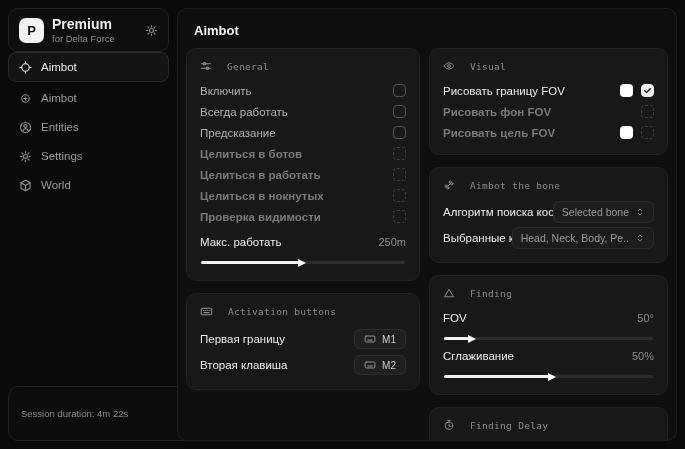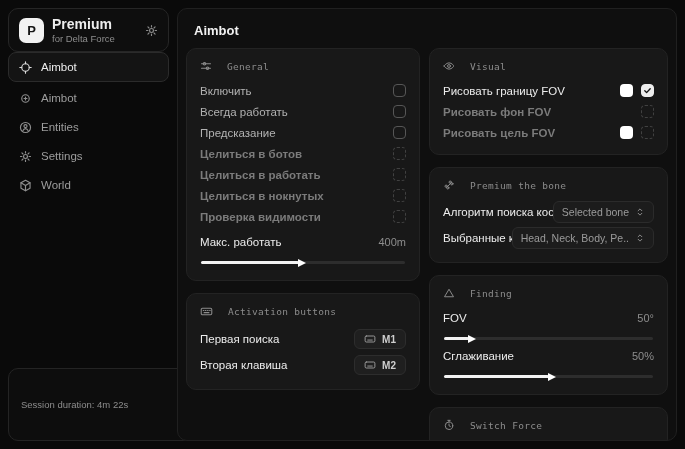--- a/index.html
+++ b/index.html
@@ -24,21 +24,21 @@
 
   .cat { font-size:9.5px; color:#6e6e6e; margin:15px 0 7px 7px; }
   .nav-item { display:flex; align-items:center; gap:9px; height:28px; padding:0 10px;
               border-radius:8px; font-size:11.5px; color:#9d9d9d; margin-bottom:1px;
               border:1px solid transparent; cursor:default; }
   .nav-item .nicon { color:#8f8f8f; flex:none; }
   .nav-item.active { border-color:#2b2b2b; background:#141414; color:#ededed; height:30px; margin-bottom:2px; }
   .nav-item.active .nicon { color:#dcdcdc; }
 
   .session { position:absolute; left:8px; bottom:8px; width:185px; border:1px solid #242424;
-             border-radius:10px; padding:30px 12px; font-size:9.5px; color:#8d8d8d; background:#0d0d0d; }
+             border-radius:10px; padding:21px 12px; font-size:9.5px; color:#8d8d8d; background:#0d0d0d; }
 
   
   .panel { position:absolute; left:177px; top:8px; width:500px; height:433px;
            background:#0f0f0f; border:1px solid #202020; border-radius:10px; overflow:hidden; }
   .panel-title { font-size:13px; font-weight:700; color:#f1f1f1; padding:14px 16px 10px; }
   .cols { display:flex; gap:9px; align-items:flex-start; padding:0 8px; }
   .col { display:flex; flex-direction:column; gap:12px; }
   .col-l { width:238px; }
   .col-r { width:239px; }
   .card { background:#181818; border:1px solid #232323; border-radius:10px; padding:11px 13px; width:100%; }
@@ -60,21 +60,21 @@
   .cb.checked { background:#ededed; border-color:#ededed; display:flex; align-items:center; justify-content:center; color:#141414; }
   .swatch { width:13px; height:13px; border-radius:4px; background:#ffffff; }
 
   .slider-block { margin-top:4px; }
   .slider { position:relative; height:3px; background:#2d2d2d; border-radius:2px; margin:9px 1px 5px; }
   .fill { position:absolute; left:0; top:0; height:3px; background:#f2f2f2; border-radius:2px; }
   .fill::after { content:""; position:absolute; right:-7px; top:50%; transform:translateY(-50%);
                  border-left:8px solid #ffffff; border-top:4px solid transparent; border-bottom:4px solid transparent; }
 
   .chip { display:flex; align-items:center; gap:6px; background:#1f1f1f; border:1px solid #2d2d2d;
-          border-radius:6px; padding:3px 9px; font-size:10px; font-weight:700; color:#cfcfcf; }
+          border-radius:6px; padding:3px 9px; font-size:10px; font-weight:400; color:#cfcfcf; }
   .chip svg { color:#9a9a9a; }
 
   .dd { display:flex; align-items:center; gap:6px; background:#1c1c1c; border:1px solid #2b2b2b;
         border-radius:6px; padding:4px 8px; font-size:10.5px; color:#9b9b9b; flex:none;text-align:center; }
   .dd .dd-val { white-space:nowrap; overflow:hidden; }
   .dd svg { color:#8a8a8a; flex:none; }
   .dd.dd-sm .dd-val { max-width:82px; }
   .dd.dd-lg .dd-val { max-width:118px; }
 </style>
 </head>
@@ -197,41 +197,41 @@
           <span class="cb dashed"></span>
         </div>
         <div class="row dim">
           <span class="row-lbl">Проверка видимости</span>
           <span class="cb dashed"></span>
         </div>
 
         <div class="slider-block">
           <div class="row">
             <span class="bold-lbl">Макс. работать</span>
-            <span class="val">400m</span>
+            <span class="val">250m</span>
           </div>
           <div class="slider">
             <div class="fill" style="width: 48%;"></div>
           </div>
         </div>
       </div>
 
       <div class="card">
         <div class="sec-head">
           <span>
             <svg width="13" height="13" viewBox="0 0 16 16" fill="none" stroke="currentColor" stroke-width="1.3" stroke-linecap="round">
               <rect x="1.5" y="4" width="13" height="8" rx="1.6"></rect>
                 <path d="M4 6.8h.8M6.6 6.8h.8M9.2 6.8h.8M11.8 6.8h.8M5 9.4h6"></path>
             </svg>
           </span>
           <span>Activation buttons</span>
         </div>
 
         <div class="row tall">
-          <span class="bold-lbl">Первая поиска</span>
+          <span class="bold-lbl">Первая границу</span>
           <span class="chip">
             <svg width="12" height="12" viewBox="0 0 16 16" fill="none" stroke="currentColor" stroke-width="1.3" stroke-linecap="round">
               <rect x="1.5" y="4" width="13" height="8" rx="1.6"></rect>
                 <path d="M5 9.4h6"></path>
             </svg>
             <span>M1</span>
           </span>
         </div>
         <div class="row tall">
           <span class="bold-lbl">Вторая клавиша</span>
@@ -287,21 +287,21 @@
         <div class="sec-head">
           <span>
             <svg width="12" height="12" viewBox="0 0 16 16" fill="none" stroke="currentColor" stroke-width="1.3" stroke-linecap="round">
               <path d="M5.4 10.6 10.6 5.4"></path>
                 <circle cx="4.2" cy="9.6" r="1.5"></circle>
                 <circle cx="6.4" cy="11.8" r="1.5"></circle>
                 <circle cx="9.6" cy="4.2" r="1.5"></circle>
                 <circle cx="11.8" cy="6.4" r="1.5"></circle>
             </svg>
           </span>
-          <span>Premium the bone</span>
+          <span>Aimbot the bone</span>
         </div>
 
         <div class="row tall">
           <span class="bold-lbl" style="overflow:hidden;flex:1;">Алгоритм поиска кост</span>
           <span class="dd dd-sm">
             <span class="dd-val">Selected bone</span>
             <svg width="10" height="10" viewBox="0 0 16 16" fill="none" stroke="currentColor" stroke-width="1.6" stroke-linecap="round" stroke-linejoin="round">
               <path d="M5 6 8 3l3 3M5 10l3 3 3-3"></path>
             </svg>
           </span>
@@ -349,21 +349,21 @@
       </div>
 
       <div class="card">
         <div class="sec-head">
           <span>
             <svg width="12" height="12" viewBox="0 0 16 16" fill="none" stroke="currentColor" stroke-width="1.3" stroke-linecap="round">
               <circle cx="8" cy="9" r="5"></circle>
                 <path d="M8 6.6V9l1.8 1M6.4 1.8h3.2M8 1.8v2.2"></path>
             </svg>
           </span>
-          <span>Switch Force</span>
+          <span>Finding Delay</span>
         </div>
 
         <div class="row dim">
           
           
         </div>
 
       </div>
 
     </div>

